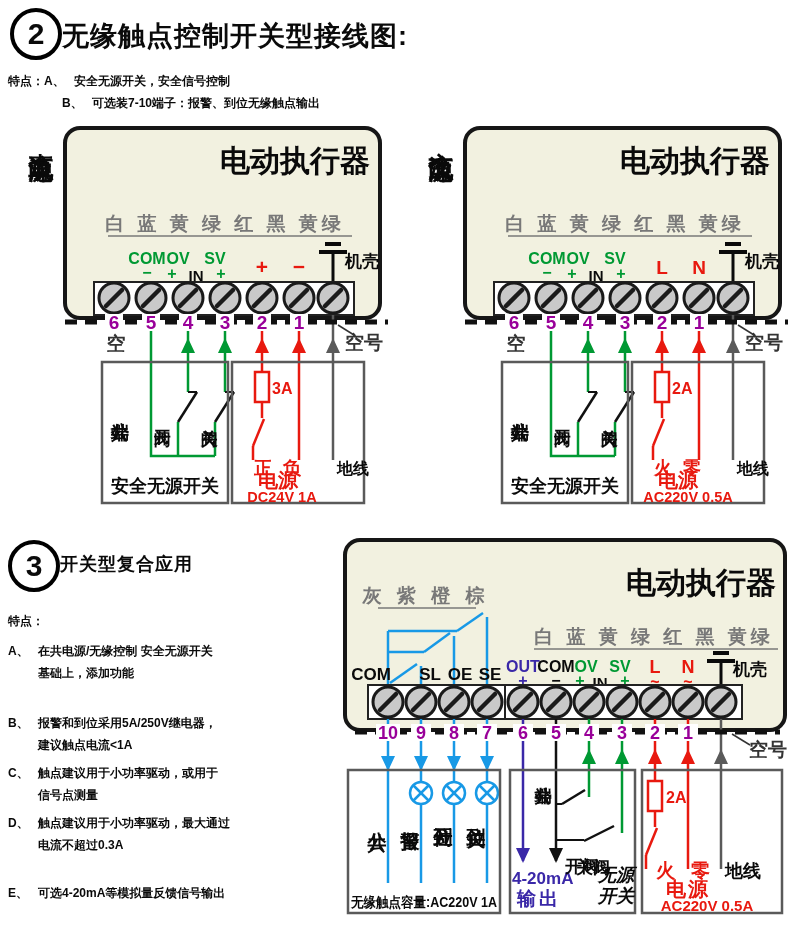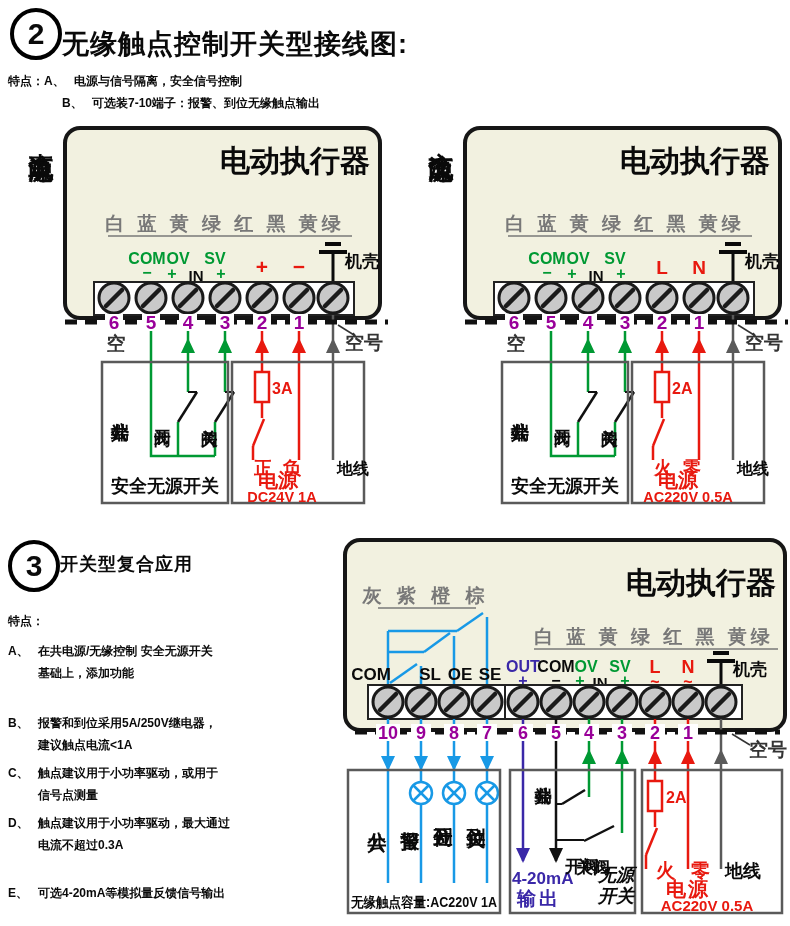--- a/index.html
+++ b/index.html
@@ -19,26 +19,26 @@
   .diagram{position:absolute;}
   .diagram svg{position:absolute;left:0;top:0;}
   svg text{font-family:"Liberation Sans",sans-serif;font-weight:bold;}
 </style>
 </head>
 <body>
 
 <div class="page">
 
   <div class="abs badge" style="left:10px;top:8px;">2</div>
-  <div class="abs h-title" style="left:62px;top:26px;text-align:right;">无缘触点控制开关型接线图:</div>
+  <div class="abs h-title" style="left:62px;top:18px;text-align:right;">无缘触点控制开关型接线图:</div>
   <div class="abs feat" style="left:8px;top:70px;">
     <div class="feat-row">
       <span>特点：</span>
       <span class="feat-key">A、</span>
-      <span class="txt">电源与信号隔离，安全信号控制</span>
+      <span class="txt">安全无源开关，安全信号控制</span>
     </div>
     <div class="feat-row" style="margin-left:54px;">
       <span class="feat-key">B、</span>
       <span class="txt">可选装7-10端子：报警、到位无缘触点输出</span>
     </div>
   </div>
 
   <div class="diagram" style="left:20px;top:126px;width:370px;height:392px;">
     <svg width="370" height="392" viewBox="0 0 370 392">
       <g>

